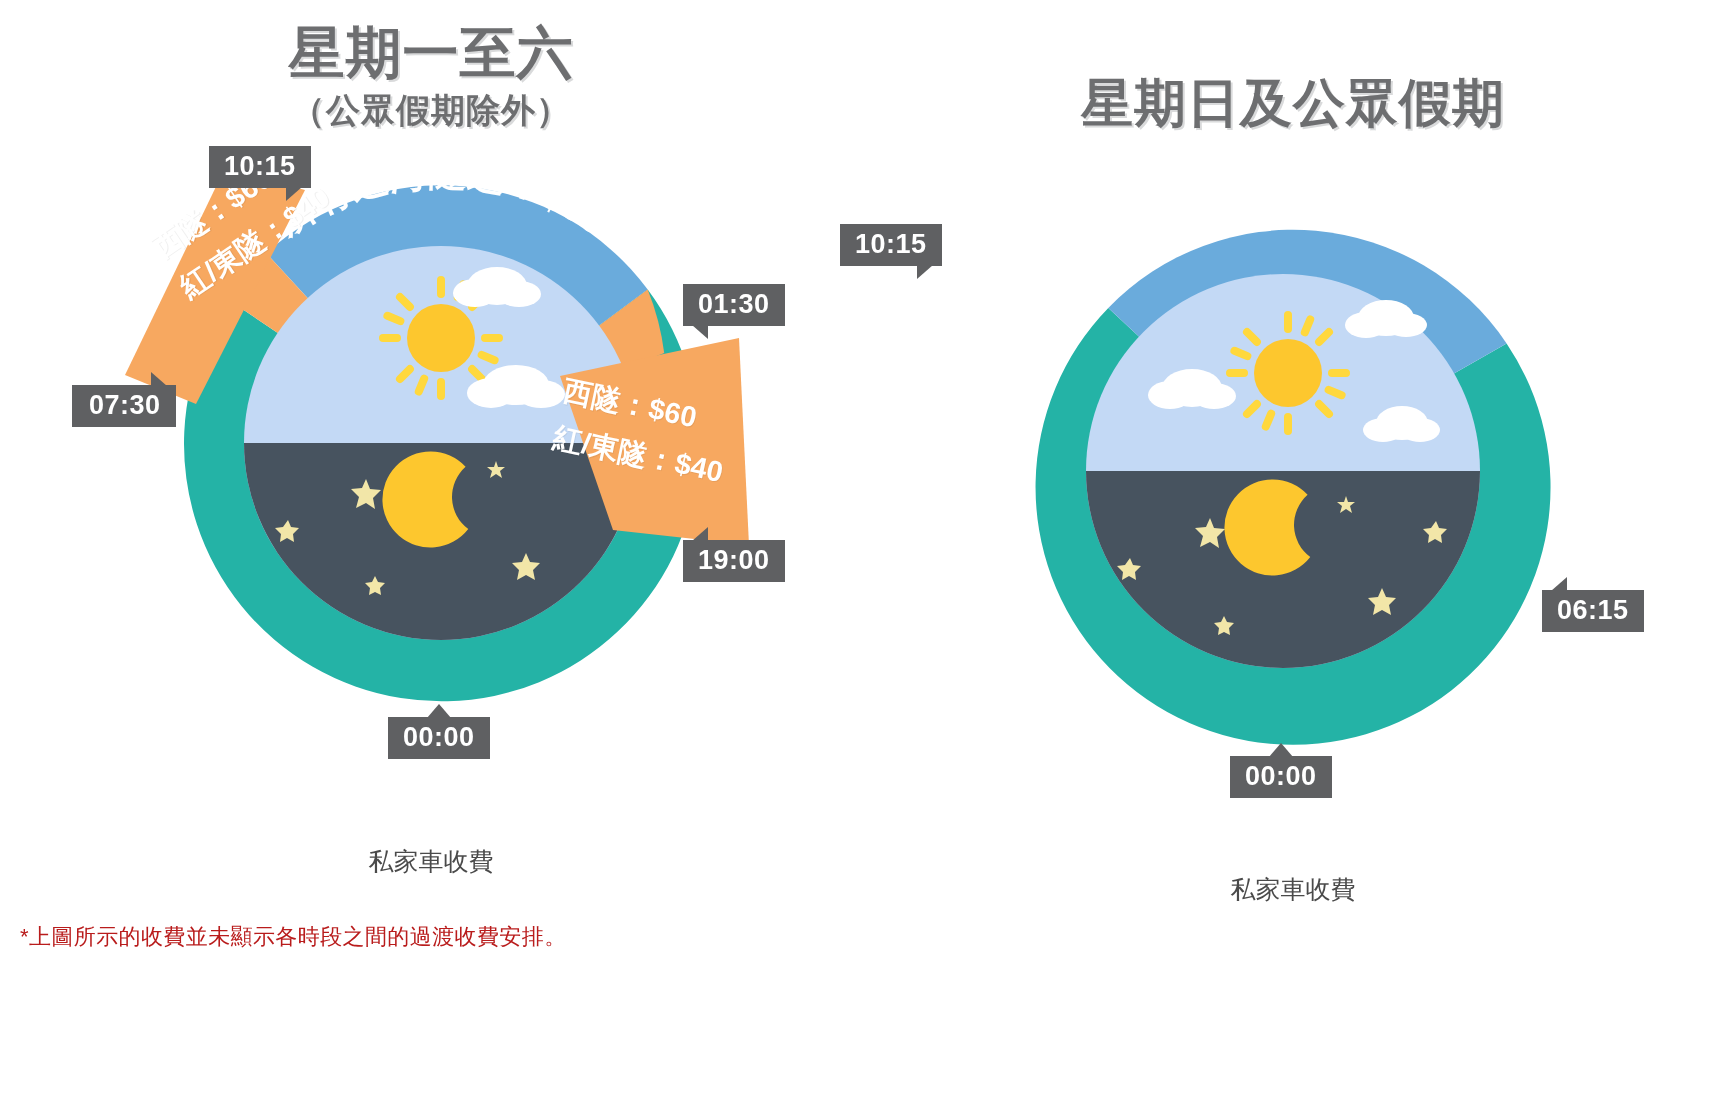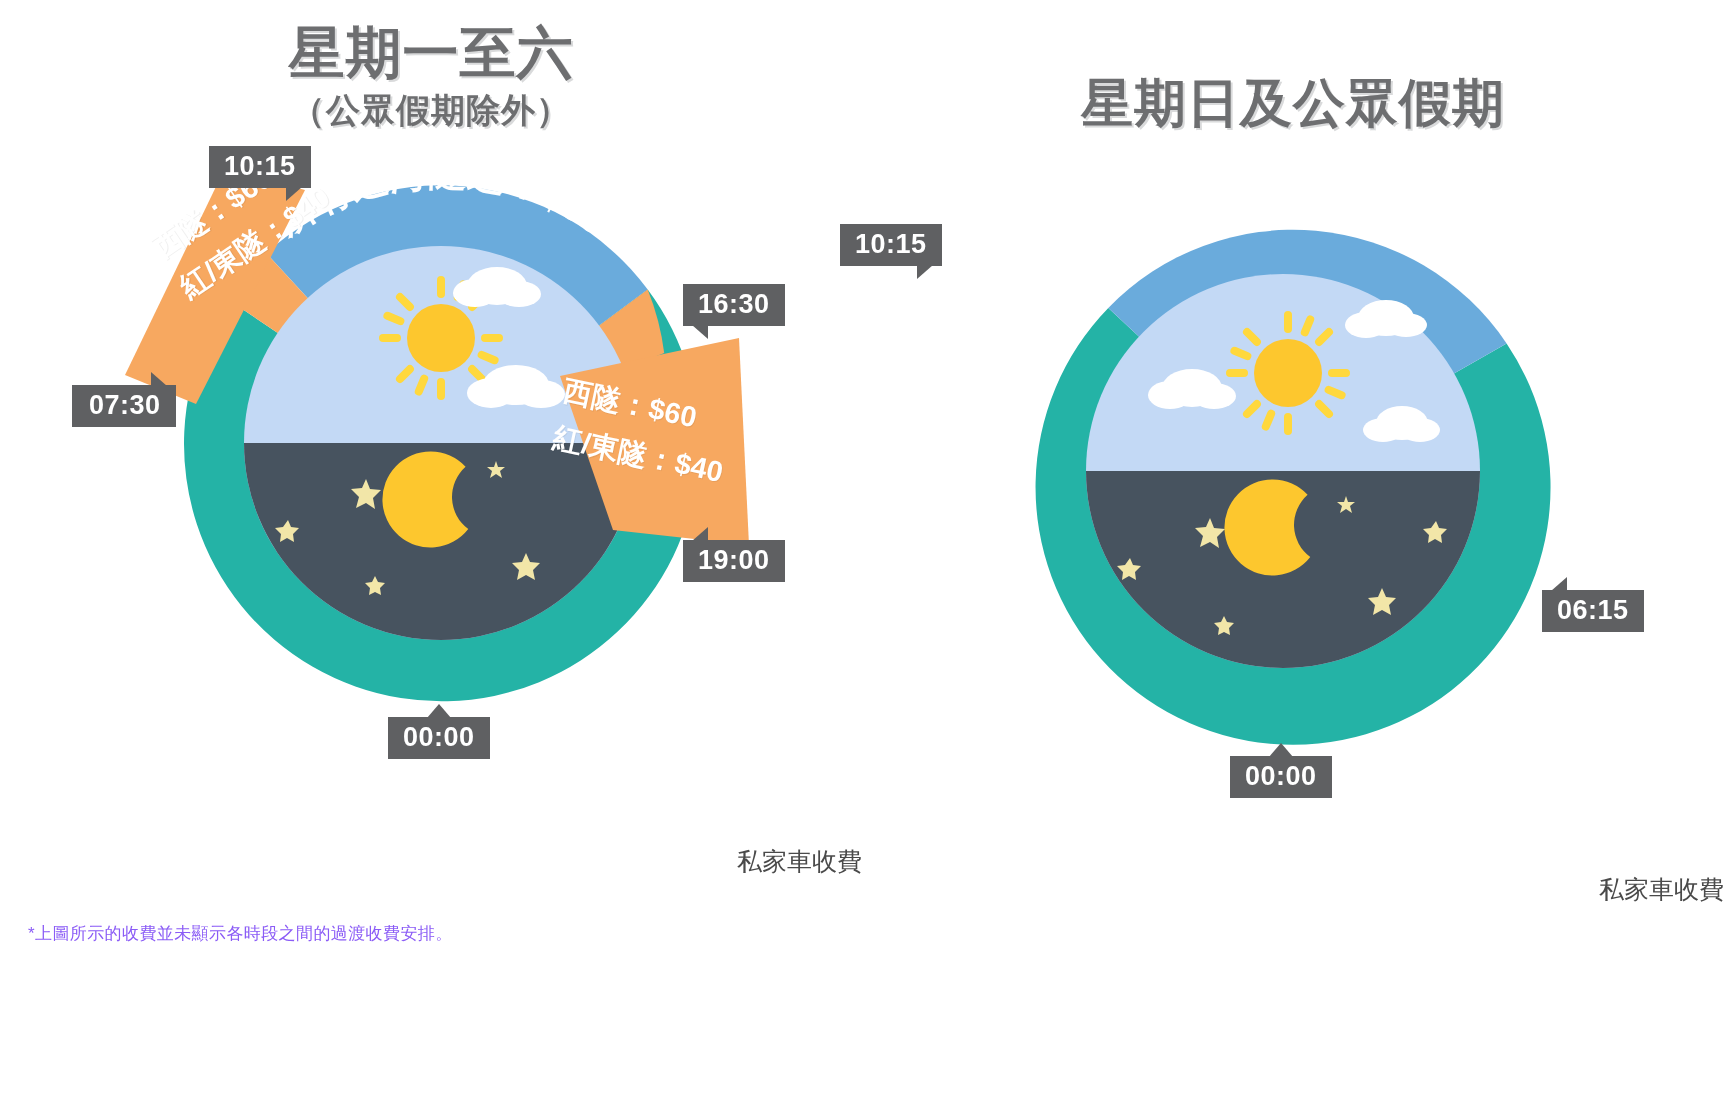--- a/index.html
+++ b/index.html
@@ -110,32 +110,32 @@
     white-space: nowrap;
     line-height: 1.05;
     text-shadow: 1px 1px 0 rgba(0,0,0,0.06);
   }
   .wedge-label .l1 { font-size: 29px; display: block; }
   .wedge-label .l2 { font-size: 29px; display: block; margin-top: 18px; }
 
   .caption {
     position: absolute;
     width: 100%;
-    text-align: right;
+    text-align: center;
     top: 845px;
     color: #4a4a4a;
     font-size: 25px;
   }
 
   .footnote {
     position: absolute;
-    left: 28px;
+    left: 20px;
     top: 922px;
-    color: #8b5cf6;
-    font-size: 17px;
+    color: #b91c1c;
+    font-size: 22px;
     letter-spacing: 0.4px;
   }
 </style>
 </head>
 <body>
 
 <div class="panel" id="panel-weekday">
 
   <div class="panel-title title-sub">（公眾假期除外）</div>
   <div class="panel-title title-main">星期一至六</div>
@@ -239,21 +239,21 @@
     <div class="wedge-label" style="left:567px; top:375px; transform: rotate(12deg); transform-origin: left top;">
       <span class="l1">西隧：$60</span>
       <span class="l2">紅/東隧：$40</span>
     </div>
 
     <div class="chip" style="left:209px; top:146px;">
       <span>10:15</span>
       <span class="tail tail-br"></span>
     </div>
     <div class="chip" style="left:683px; top:284px;">
-      <span>16:30</span>
+      <span>01:30</span>
       <span class="tail tail-bl"></span>
     </div>
     <div class="chip" style="left:683px; top:540px;">
       <span>19:00</span>
       <span class="tail tail-tl"></span>
     </div>
     <div class="chip" style="left:72px; top:385px;padding-left:17px;">
       <span>07:30</span>
       <span class="tail tail-tr"></span>
     </div>

